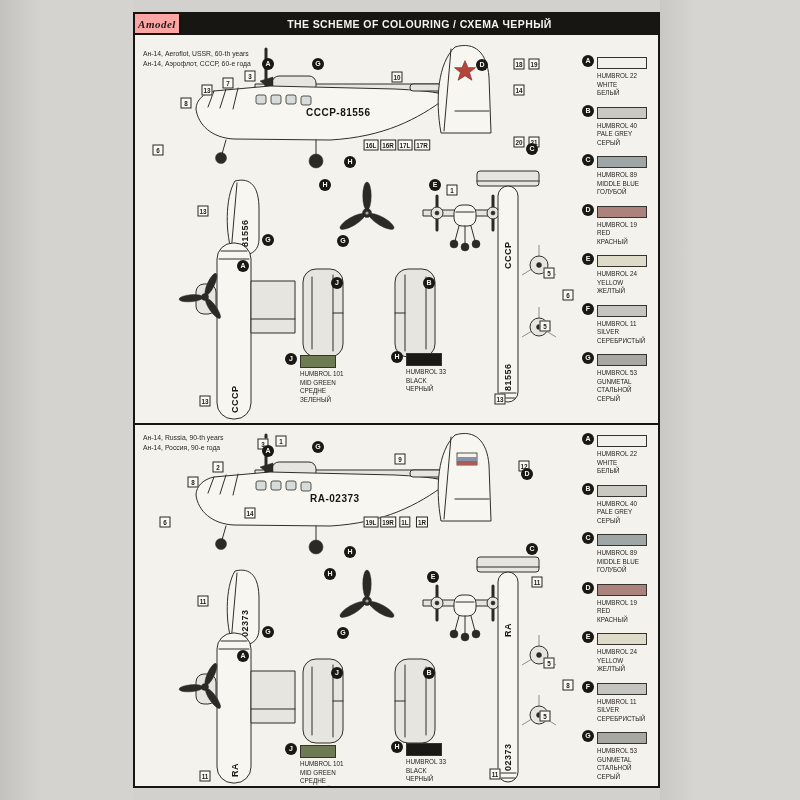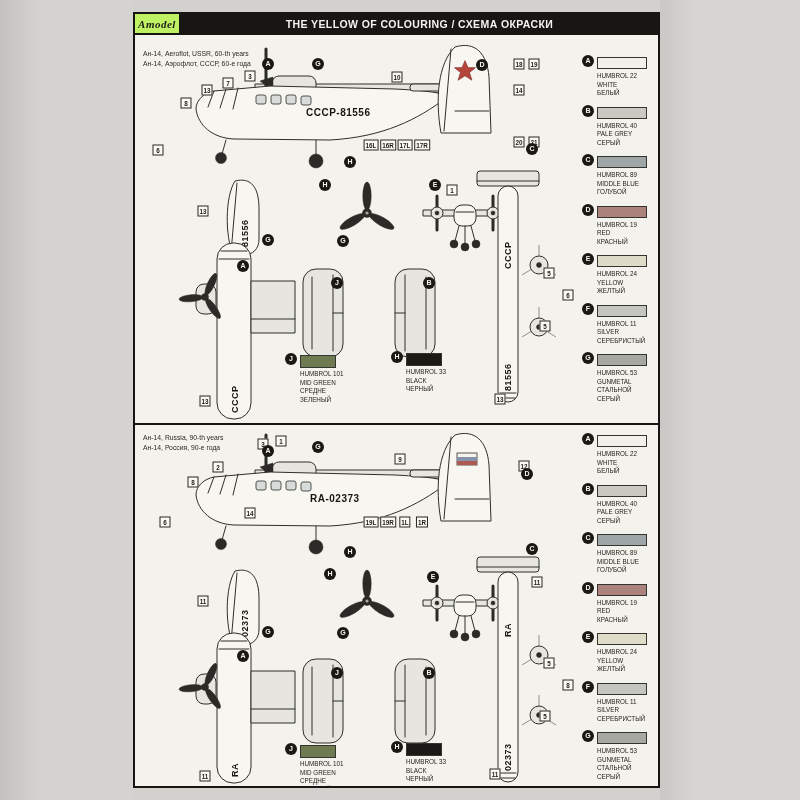--- a/index.html
+++ b/index.html
@@ -11,21 +11,21 @@
   .scan-edge-left{position:absolute;left:0;top:0;width:133px;height:800px;
     background:linear-gradient(90deg,#c3c2bf 0%,#d4d3d0 30%,#d4d3d0 100%)}
   .scan-edge-right{position:absolute;left:660px;top:0;width:140px;height:800px;
     background:linear-gradient(90deg,#c9c8c5 0%,#d6d5d2 25%,#d6d5d2 100%)}
 
   .page-frame{
     position:absolute;left:133px;top:12px;width:523px;height:772px;
     border:2px solid #161511;background:#f3f2ed;
   }
   .header-row{display:flex;height:19px;border-bottom:2px solid #161511}
-  .logo-box{width:44px;background:#bef264;border-right:2px solid #161511;
+  .logo-box{width:44px;background:#fca5a5;border-right:2px solid #161511;
     display:flex;align-items:center;justify-content:center;
     font:italic bold 11px "Liberation Serif",serif;color:#1c1b17;letter-spacing:.5px}
   .title-bar{flex:1;background:#171613;color:#f4f3ee;display:flex;align-items:center;justify-content:center;
     font-size:10.5px;font-weight:bold;letter-spacing:.4px}
 
   .section{position:relative;overflow:hidden}
   #section-0{height:388px;border-bottom:2px solid #161511}
   #section-1{height:361px}
   .section svg.drawing{position:absolute;left:0;top:0}
 
@@ -69,21 +69,21 @@
 </head>
 <body>
 
 <div class="scan-edge-left"></div>
 <div class="scan-edge-right"></div>
 
 <div class="page-frame">
 
   <div class="header-row">
     <div class="logo-box">Amodel</div>
-    <div class="title-bar">THE YELLOW OF COLOURING / СХЕМА ОКРАСКИ</div>
+    <div class="title-bar">THE SCHEME OF COLOURING / СХЕМА ЧЕРНЫЙ</div>
   </div>
 
   <div class="section" id="section-0">
     <div class="caption">
       <div>Ан-14, Aeroflot, USSR, 60-th years</div>
       <div>Ан-14, Аэрофлот, СССР, 60-е года</div>
     </div>
 
     <svg class="drawing" width="523" height="388" viewBox="0 0 523 388">
 

